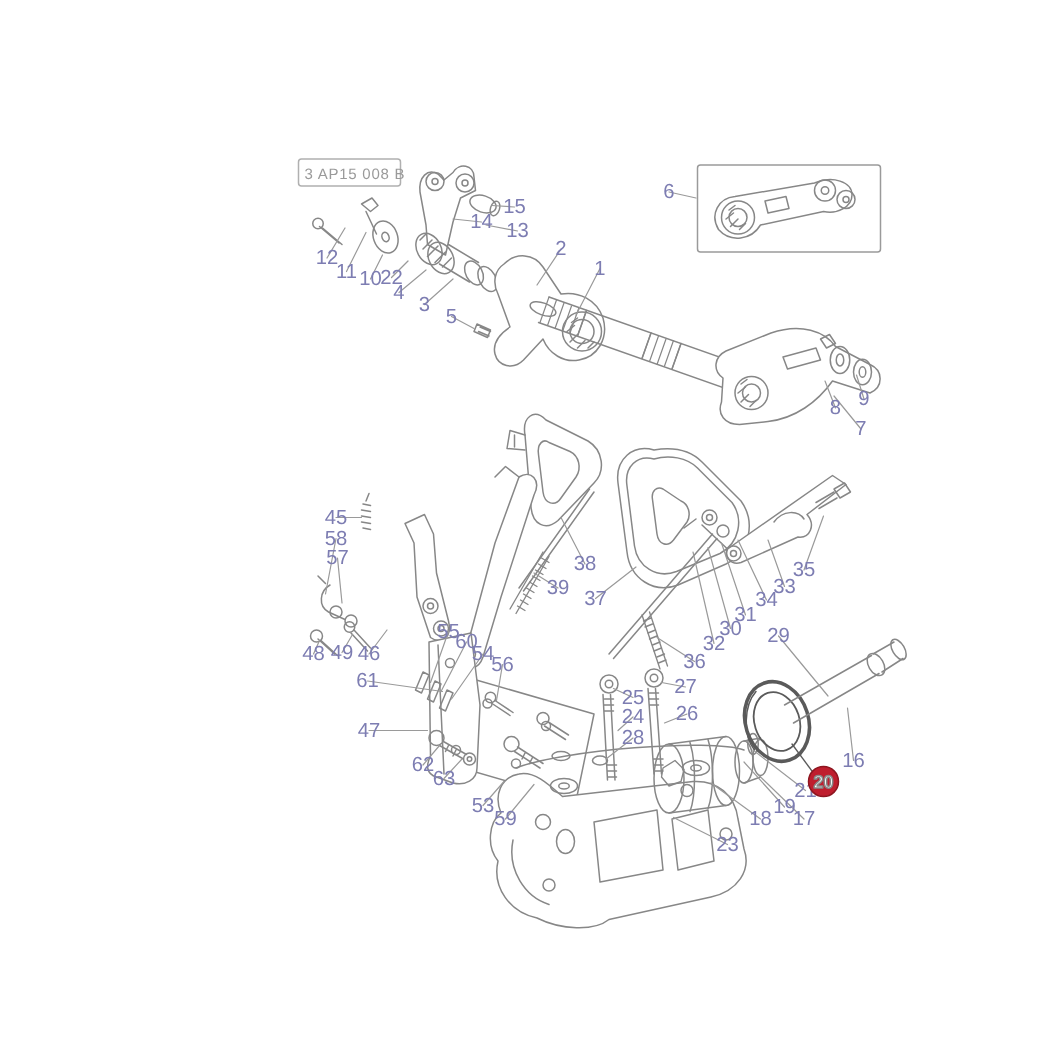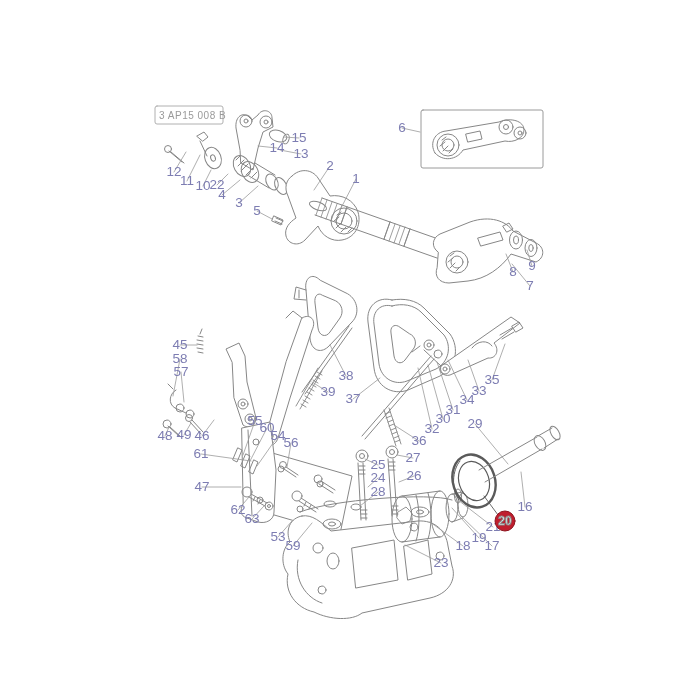--- a/index.html
+++ b/index.html
@@ -1,17 +1,17 @@
 <!DOCTYPE html>
 <html><head>
 <meta charset="utf-8">
 <style>
   html,body{margin:0;padding:0;background:#fff;}
   #stage{position:relative;width:584px;height:700px;background:#fff;overflow:hidden;
-         font-family:"Liberation Sans", sans-serif;}
+         font-family:"Liberation Sans", sans-serif;margin-left:44px;}
   svg text{user-select:none;}
   .plbl{font-family:"Liberation Sans", sans-serif;font-size:13.5px;}
   .refbox-text{font-family:"Liberation Sans", sans-serif;font-size:10px;letter-spacing:.5px;}
   .hl-text{font-family:"Liberation Sans", sans-serif;font-size:12px;font-weight:bold;}
 </style>
 </head>
 <body>
 
 <div id="stage">
 <svg id="art" width="700" height="700" viewBox="0 0 700 700" stroke="#878787" stroke-width="1" fill="none" stroke-linecap="round" stroke-linejoin="round">

